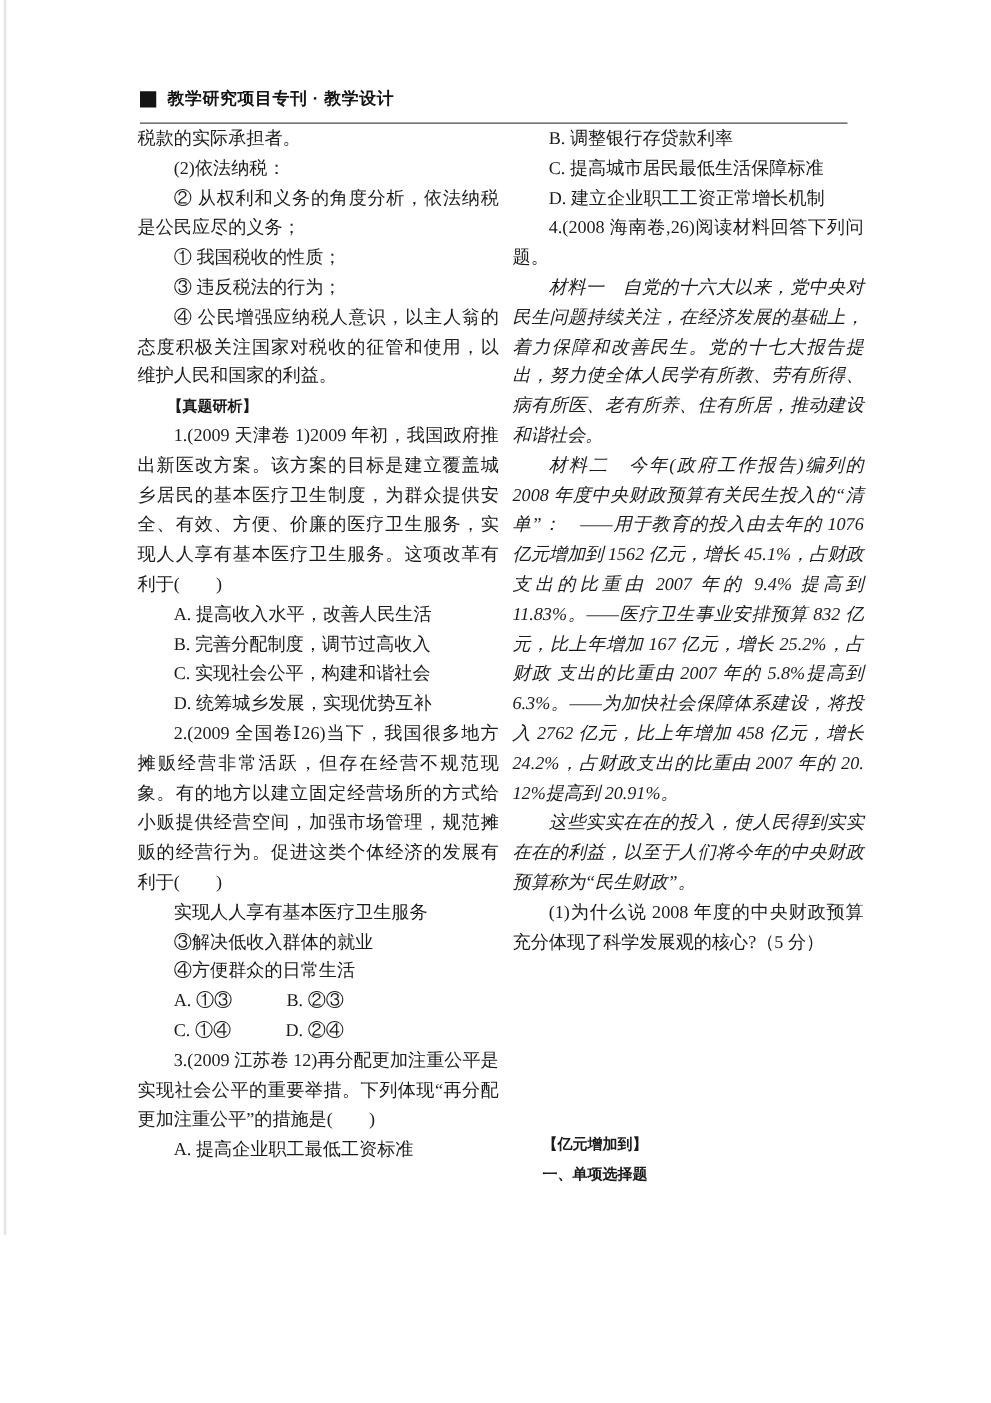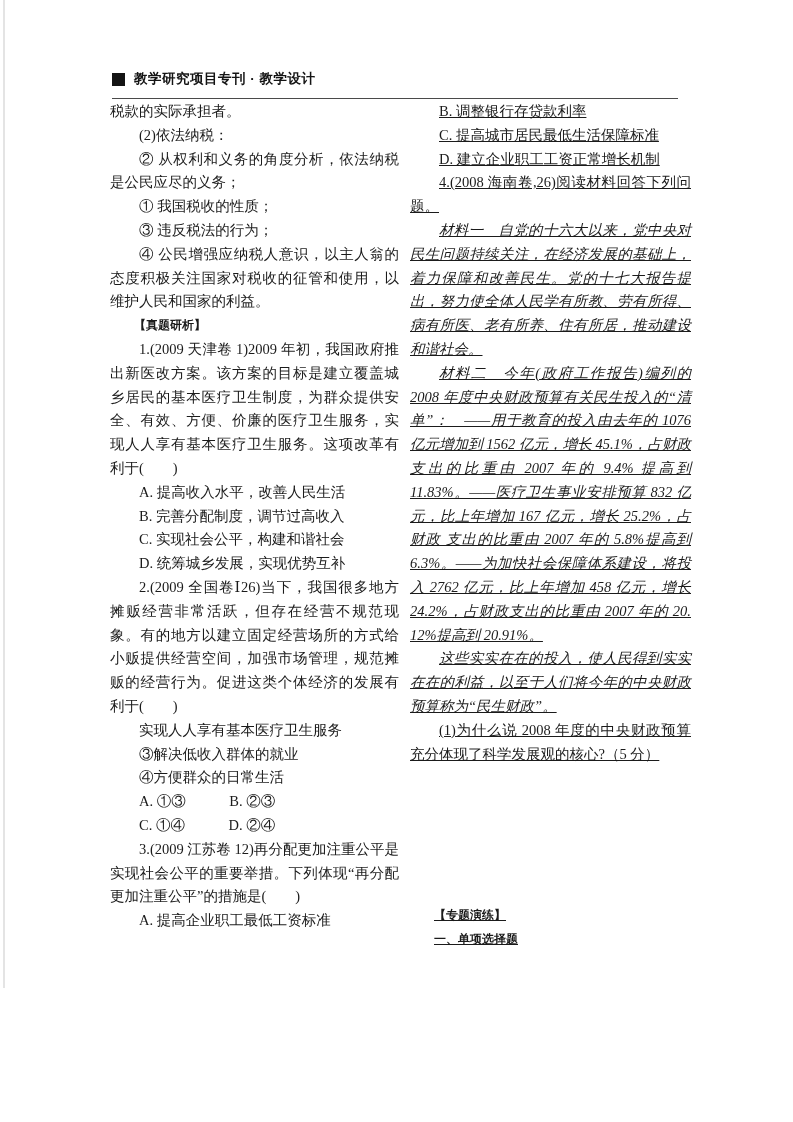--- a/index.html
+++ b/index.html
@@ -26,21 +26,21 @@
   }
   .bullet-square{
     width:13px;height:13px;background:#141414;flex:0 0 auto;
   }
   .column{
     position:absolute;top:100px;
     font-size:14.5px;line-height:23.8px;
     text-align:justify;
   }
   .col-left{left:110px;width:289px;}
-  .col-right{left:410px;width:281px;text-decoration:underline;}
+  .col-right{left:410px;width:281px;}
   .para{margin:0;text-indent:2em;}
   .para.no-indent{text-indent:0;}
   .para.kai{font-style:italic;}
   .para.head{
     font-family:"Liberation Sans","DejaVu Sans",sans-serif;
     font-weight:bold;font-size:12px;text-align:left;
   }
   .footer{
     position:absolute;left:117px;top:1019px;
     display:flex;align-items:center;gap:13px;
@@ -92,21 +92,21 @@
     </div>
   <div class="column col-right">
       <p class="para body">B. 调整银行存贷款利率</p>
       <p class="para body">C. 提高城市居民最低生活保障标准</p>
       <p class="para body">D. 建立企业职工工资正常增长机制</p>
       <p class="para body">4.(2008 海南卷,26)阅读材料回答下列问题。</p>
       <p class="para kai">材料一　自党的十六大以来，党中央对民生问题持续关注，在经济发展的基础上，着力保障和改善民生。党的十七大报告提出，努力使全体人民学有所教、劳有所得、病有所医、老有所养、住有所居，推动建设和谐社会。</p>
       <p class="para kai">材料二　今年(政府工作报告)编列的 2008 年度中央财政预算有关民生投入的“清单”：　——用于教育的投入由去年的 1076 亿元增加到 1562 亿元，增长 45.1%，占财政支出的比重由 2007 年的 9.4% 提高到 11.83%。——医疗卫生事业安排预算 832 亿元，比上年增加 167 亿元，增长 25.2%，占财政 支出的比重由 2007 年的 5.8%提高到 6.3%。——为加快社会保障体系建设，将投入 2762 亿元，比上年增加 458 亿元，增长 24.2%，占财政支出的比重由 2007 年的 20. 12%提高到 20.91%。</p>
       <p class="para kai">这些实实在在的投入，使人民得到实实在在的利益，以至于人们将今年的中央财政预算称为“民生财政”。</p>
       <p class="para body">(1)为什么说 2008 年度的中央财政预算充分体现了科学发展观的核心?（5 分）</p>
-      <p class="para head" style="margin-top: 138px;">【专题演练】</p>
+      <p class="para head" style="margin-top: 138px;">【亿元增加到】</p>
       <p class="para head">一、单项选择题</p>
     </div>
 
   <div class="footer">
     <span class="page-num-box">
       <span>32</span>
     </span>
     <span class="issue">2021 年第 1 期</span>
   </div>
 </div>

